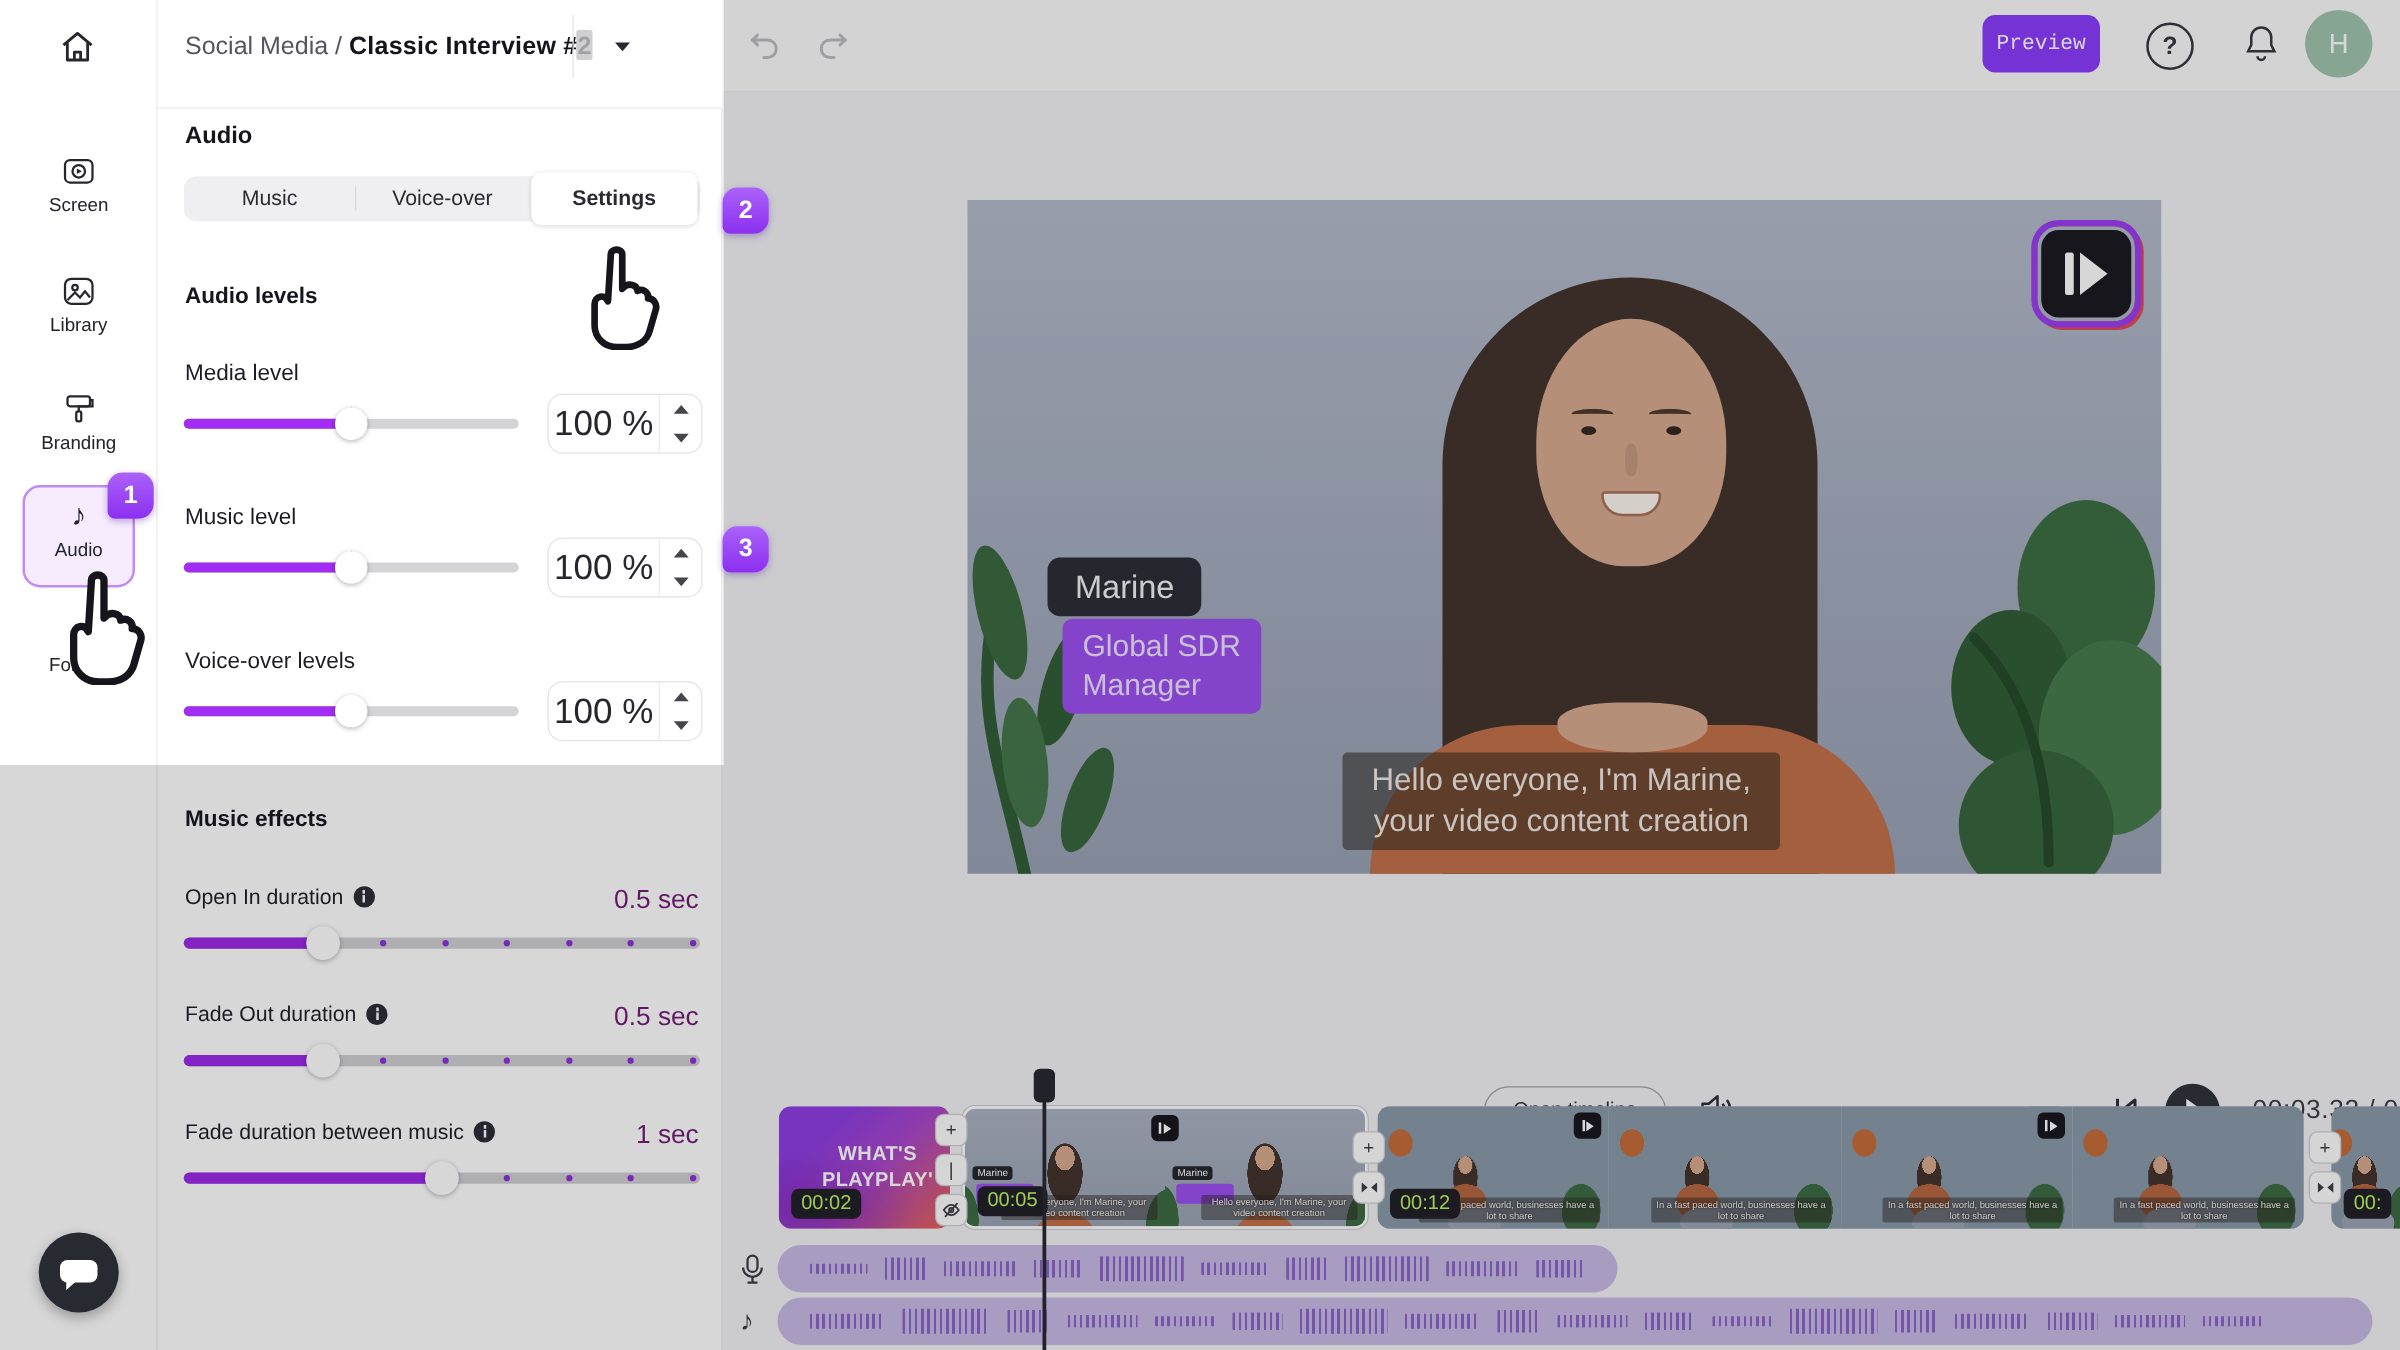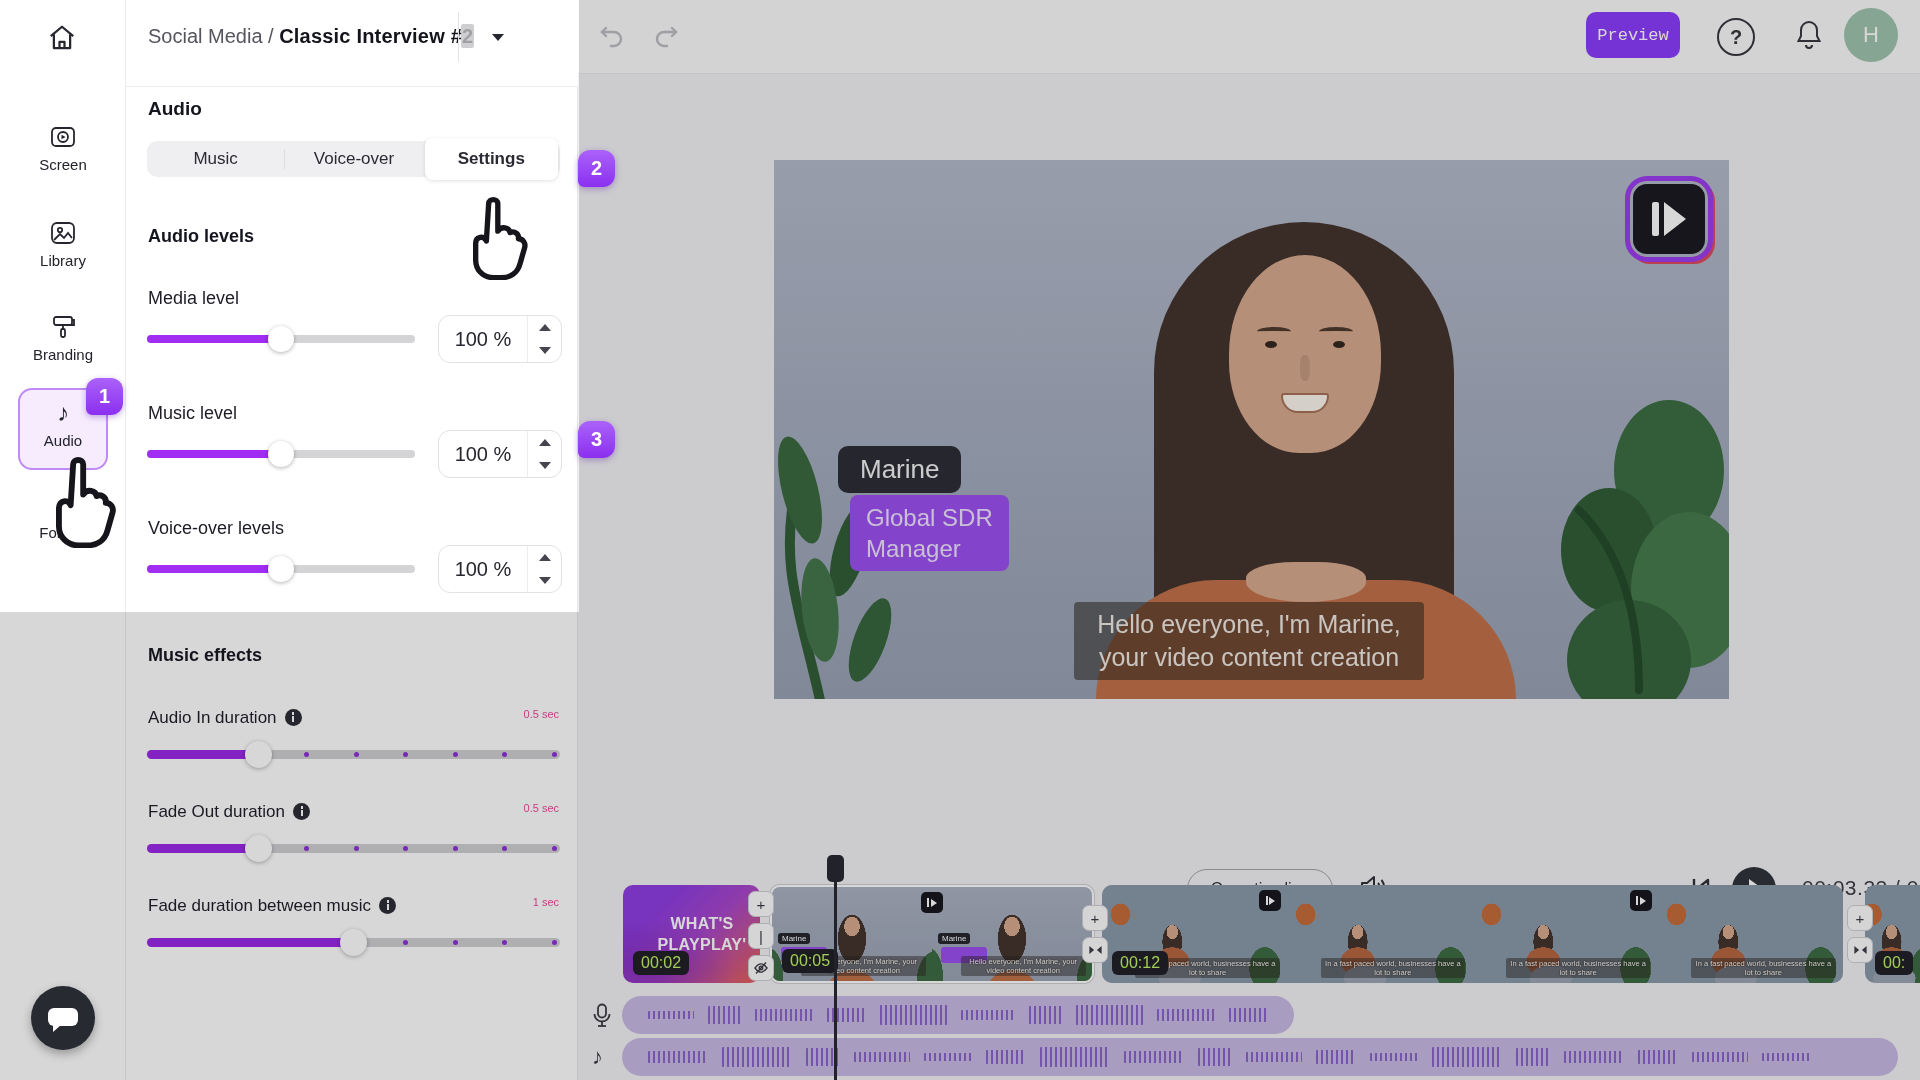--- a/index.html
+++ b/index.html
@@ -37,28 +37,28 @@
   .sec-heading { position:absolute; left:22px; font-size:18px; font-weight:bold; color:#15151f; }
   .lvl-label { position:absolute; left:22px; font-size:18px; color:#1c1c26; }
 
   .slider { position:absolute; left:21px; width:268px; height:8px; border-radius:5px; background:#d4d4d7; }
   .slider .fill { position:absolute; left:0; top:0; height:8px; border-radius:5px; background:#a12cf2; }
   .slider .thumb { position:absolute; top:50%; width:26px; height:26px; margin:-13px 0 0 -13px; background:#fff; border-radius:50%; box-shadow:0 1px 4px rgba(0,0,0,.3); cursor:pointer; }
   .slider .thumb.dia:before, .slider .thumb.dia:after { content:""; position:absolute; left:50%; width:8px; height:8px; margin-left:-4px; background:#a12cf2; transform:rotate(45deg); border-radius:2px; }
   .slider .thumb.dia:before { top:-9px; } .slider .thumb.dia:after { bottom:-9px; }
 
   .valbox { position:absolute; left:312px; width:124px; height:48px; border:1px solid #e2e2e6; border-radius:12px; background:#fff; display:flex; align-items:center; }
-  .valbox .num { flex:1; text-align:center; font-size:20px; color:#26262f; }
+  .valbox .num { flex:1; text-align:center; font-size:28px; color:#26262f; }
   .valbox .steppers { width:34px; height:100%; border-left:1px solid #ececef; display:flex; flex-direction:column; }
   .step-btn { flex:1; display:flex; align-items:center; justify-content:center; cursor:pointer; }
   .caret-up { width:0; height:0; border-left:6px solid transparent; border-right:6px solid transparent; border-bottom:7px solid #45454e; }
   .caret-dn { width:0; height:0; border-left:6px solid transparent; border-right:6px solid transparent; border-top:7px solid #45454e; }
 
   .fx-row-label { position:absolute; left:22px; font-size:17px; color:#1c1c26; }
-  .fx-value { position:absolute; right:18px; font-size:11px; color:#ec4899; }
+  .fx-value { position:absolute; right:18px; font-size:21px; color:#701a75; }
   .info-icon { display:inline-block; width:17px; height:17px; border-radius:50%; background:#2b2b33; vertical-align:-3px; margin-left:8px; position:relative; }
   .info-icon:before { content:""; position:absolute; left:7.5px; top:3px; width:2px; height:2.5px; background:#fff; }
   .info-icon:after { content:""; position:absolute; left:7.5px; top:7px; width:2px; height:6px; background:#fff; }
   .fx-slider { position:absolute; left:21px; width:413px; height:9px; border-radius:5px; background:#cfcfd2; }
   .fx-slider .fill { position:absolute; left:0; top:0; height:9px; border-radius:5px; background:#9a27e6; }
   .fx-slider .thumb { position:absolute; top:50%; width:27px; height:27px; margin:-13.5px 0 0 -13.5px; background:#fff; border-radius:50%; box-shadow:0 1px 4px rgba(0,0,0,.3); cursor:pointer; }
   .fx-dot { position:absolute; top:50%; width:5px; height:5px; margin-top:-2.5px; border-radius:50%; background:#8b2fd6; }
 
   
   .hdr-right { position:absolute; left:578px; top:0; width:1342px; height:74px; background:#fafafb; border-bottom:1px solid #e8e8ea; }
@@ -278,21 +278,21 @@
             <span class="caret-up"></span>
           </div>
         <div class="step-btn">
             <span class="caret-dn"></span>
           </div>
       </div>
     </div>
 
     <div class="sec-heading" style="top:645px">Music effects</div>
 
-    <div class="fx-row-label" style="top:708px"><span>Audio In duration</span><span class="info-icon"></span></div>
+    <div class="fx-row-label" style="top:708px"><span>Open In duration</span><span class="info-icon"></span></div>
     <div class="fx-value" style="top:708px">0.5 sec</div>
     <div class="fx-slider" style="top:750px">
       <span class="fx-dot" style="left:38%"></span>
         <span class="fx-dot" style="left:50%"></span>
         <span class="fx-dot" style="left:62%"></span>
         <span class="fx-dot" style="left:74%"></span>
         <span class="fx-dot" style="left:86%"></span>
         <span class="fx-dot" style="left:98%"></span>
       <div class="fill" style="width: 27%;"></div>
       <div class="thumb" style="left:27%"></div>

